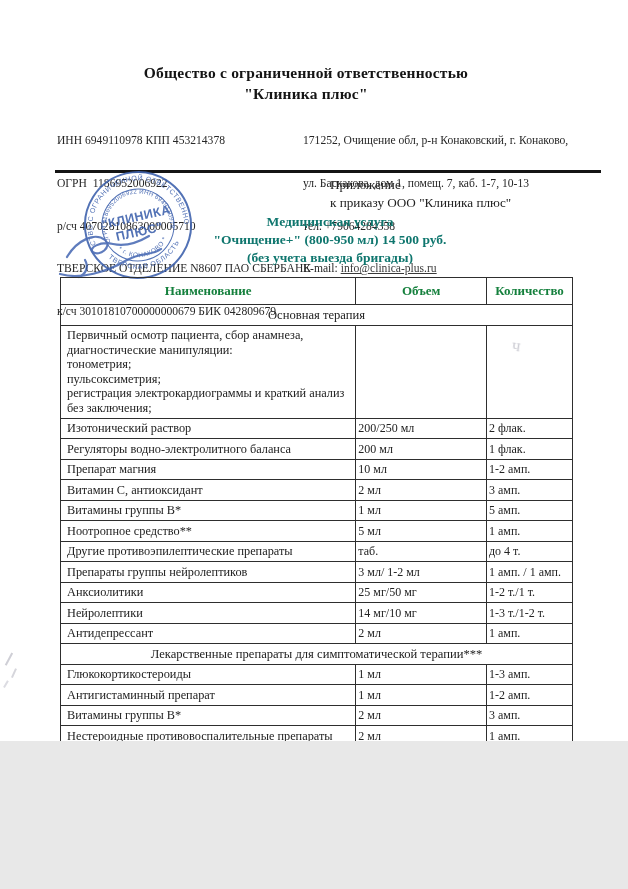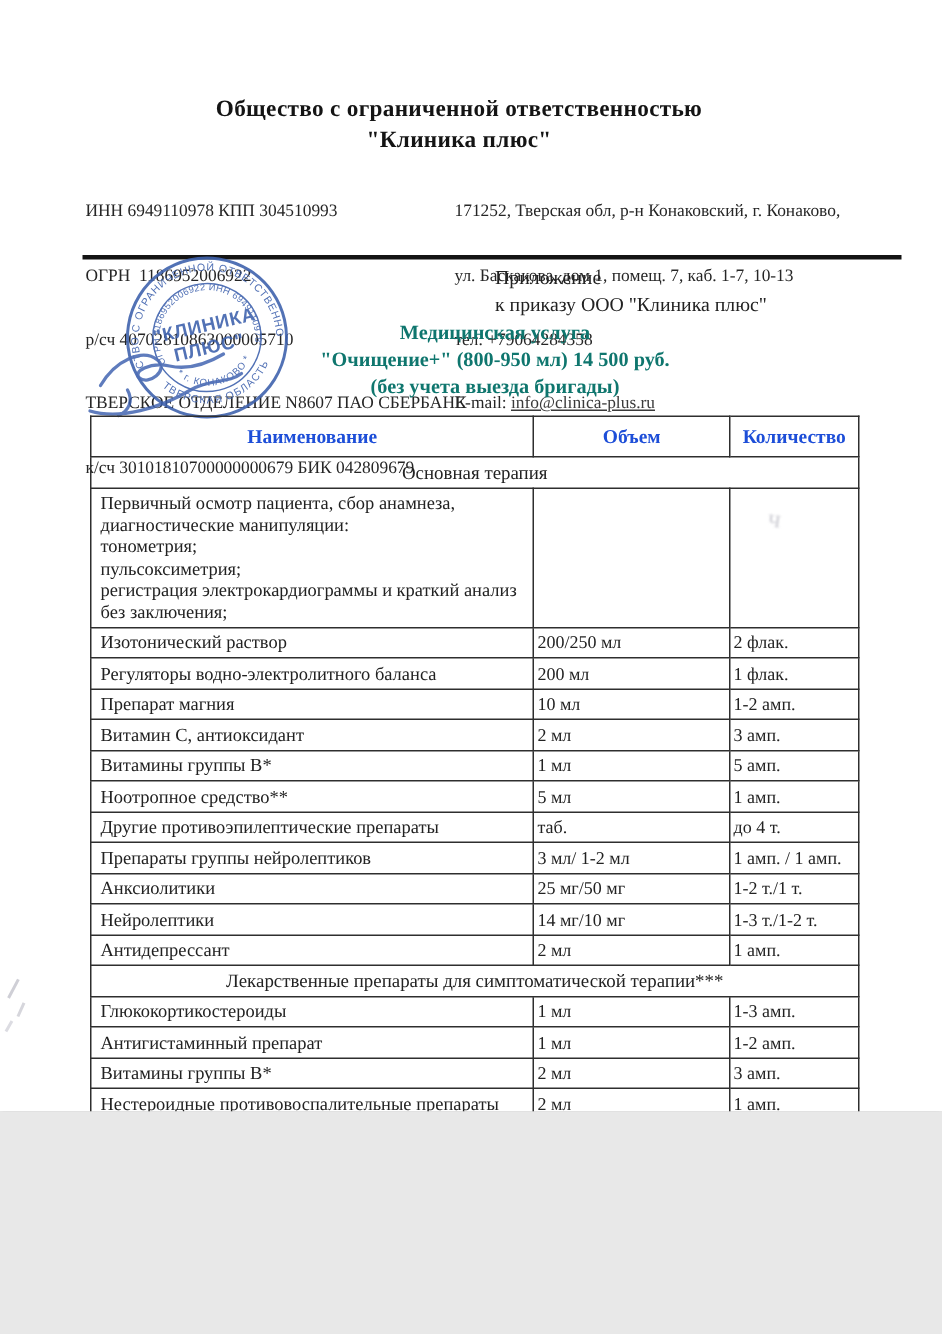--- a/index.html
+++ b/index.html
@@ -47,21 +47,21 @@
   table.services{
     position:absolute;left:60px;top:277px;
     border-collapse:collapse;width:513px;
     font-size:12.3px;color:#222;
   }
   table.services th,table.services td{
     border:1px solid #2e2e2e;
   }
   table.services th{
     font-size:13px;font-weight:bold;text-align:center;
-    padding:5px 4px;color:#1d4ed8;
+    padding:5px 4px;color:#15803d;
   }
   td.name-cell{
     text-align:left;vertical-align:top;
     padding:2.5px 6px;line-height:14.5px;white-space:pre-line;
   }
   td.volume-cell,td.qty-cell{
     text-align:left;vertical-align:middle;
     padding:2.5px 2px;line-height:14.5px;white-space:nowrap;font-size:12px;
   }
   td.section-cell{
@@ -81,29 +81,29 @@
 <body>
 
 <div class="page">
 
   <div class="company">
     <div>Общество с ограниченной ответственностью</div>
     <div>"Клиника плюс"</div>
   </div>
 
   <div class="req-left">
-    <div>ИНН 6949110978 КПП 304510993</div>
+    <div>ИНН 6949110978 КПП 453214378</div>
     <div>ОГРН  1186952006922</div>
     <div>р/сч 40702810863000005710</div>
     <div>ТВЕРСКОЕ ОТДЕЛЕНИЕ N8607 ПАО СБЕРБАНК</div>
     <div>к/сч 30101810700000000679 БИК 042809679</div>
   </div>
 
   <div class="req-right">
-    <div>171252, Тверская обл, р-н Конаковский, г. Конаково,</div>
+    <div>171252, Очищение обл, р-н Конаковский, г. Конаково,</div>
     <div>ул. Баскакова, дом 1, помещ. 7, каб. 1-7, 10-13</div>
     <div>тел. +79064284358</div>
     <div><span>E-mail: </span><span class="email-link">info@clinica-plus.ru</span></div>
   </div>
 
   <div class="rule"></div>
 
   <div class="appendix">
     <div>Приложение</div>
     <div>к приказу ООО "Клиника плюс"</div>

